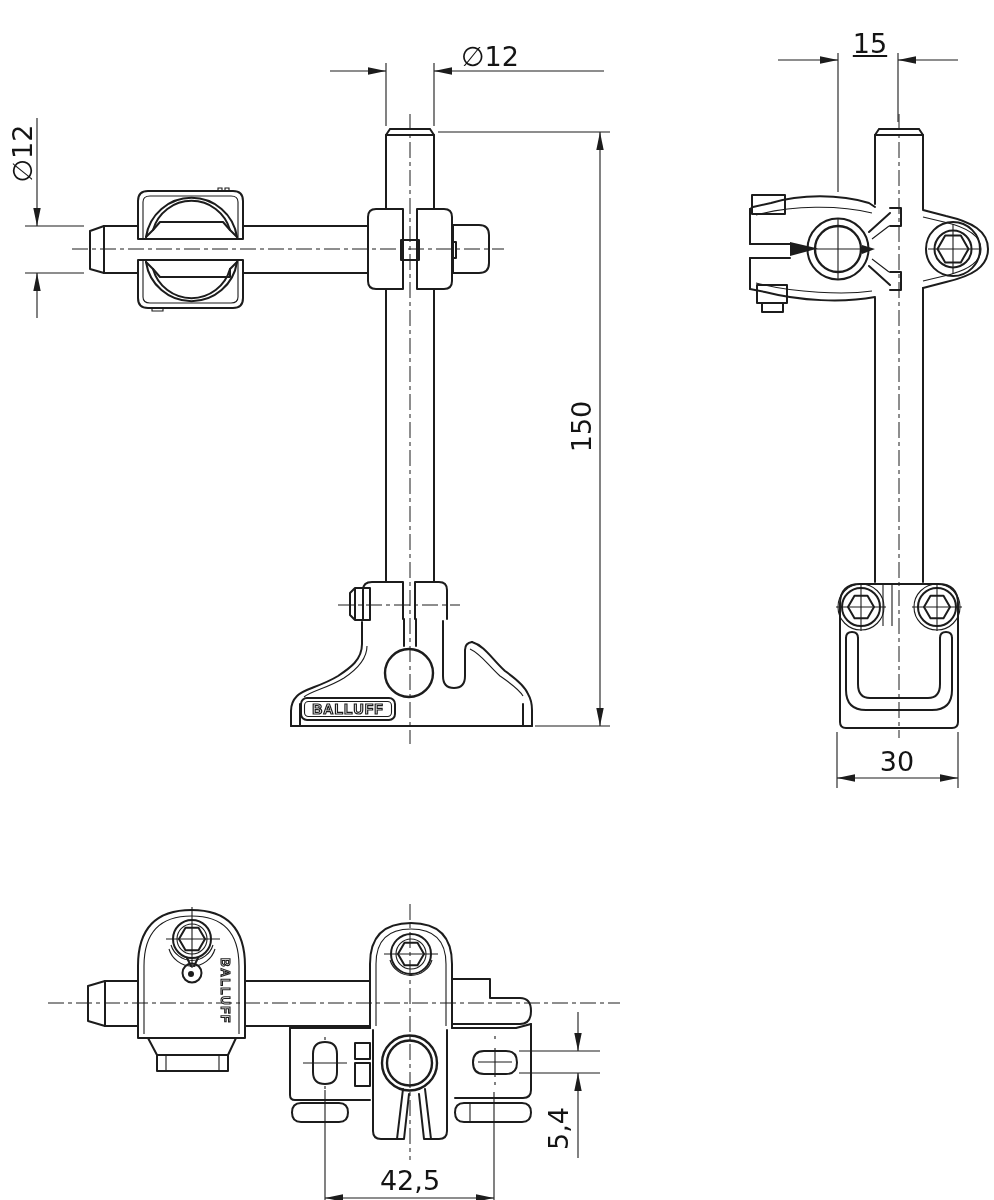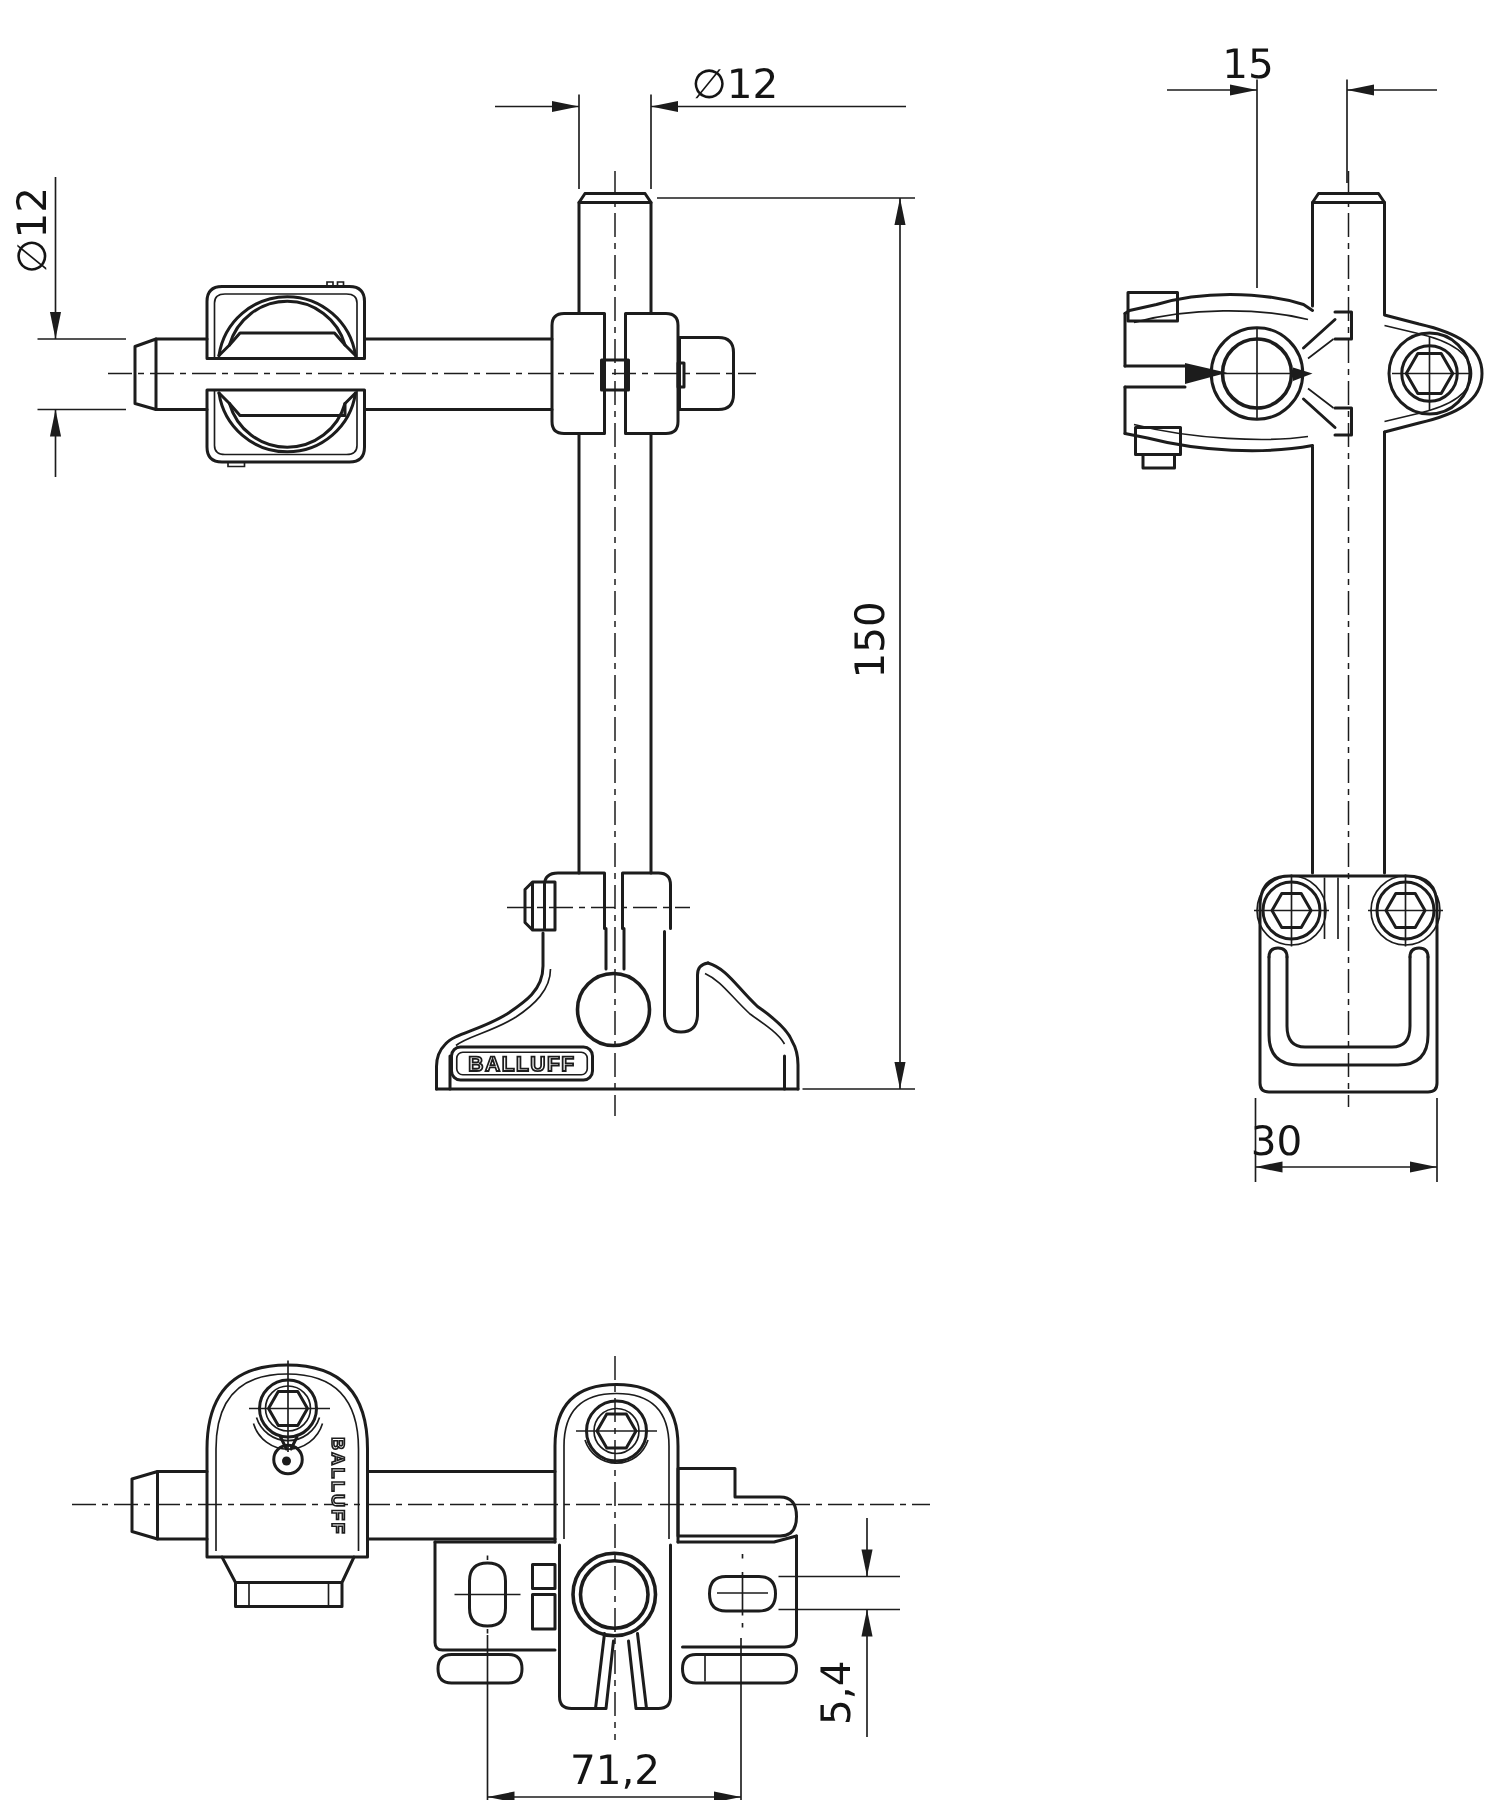--- a/index.html
+++ b/index.html
@@ -226,25 +226,25 @@
     <path class="f" d="M578,1047 L574.3,1065 L581.7,1065 Z"></path>
   </g>
 </svg>
 
 <span class="dim" style="left:450px;top:17px;width:80px;">∅12</span>
 
 <span class="dim rot-ccw" style="left:-18px;top:114px;width:80px;">∅12</span>
 
 <span class="dim rot-ccw" style="left:541px;top:387px;width:80px;">150</span>
 
-<span class="dim" style="left:792px;top:4px;width:80px;">15</span>
-
-<span class="dim" style="left:811px;top:722px;width:80px;">30</span>
-
-<span class="dim" style="left:350px;top:1141px;width:120px;">71,2</span>
+<span class="dim" style="left:830px;top:4px;width:80px;text-decoration:underline;">15</span>
+
+<span class="dim" style="left:857px;top:722px;width:80px;">30</span>
+
+<span class="dim" style="left:350px;top:1141px;width:120px;">42,5</span>
 
 <span class="dim rot-ccw" style="left:518px;top:1089px;width:80px;">5,4</span>
 
 <span class="logo-front">BALLUFF</span>
 
 <span class="logo-top">BALLUFF</span>
 
 </div>
 
 </body></html>

